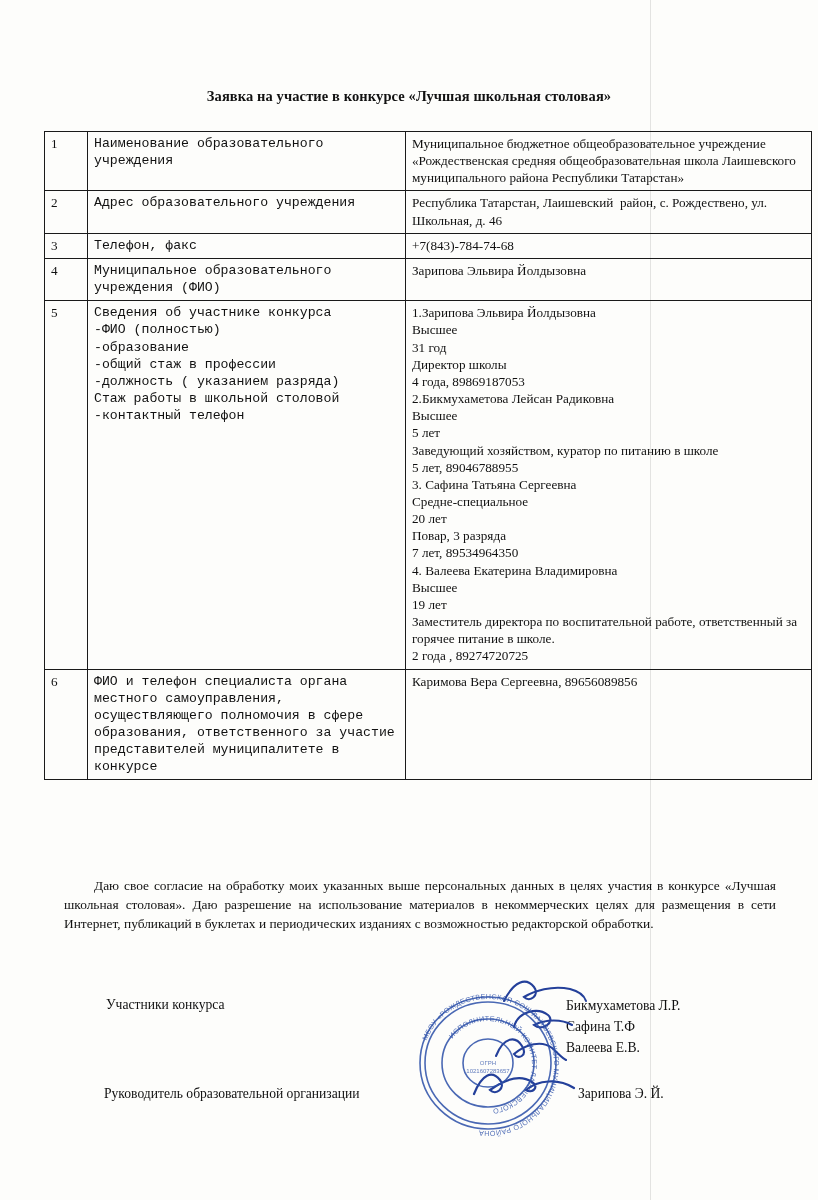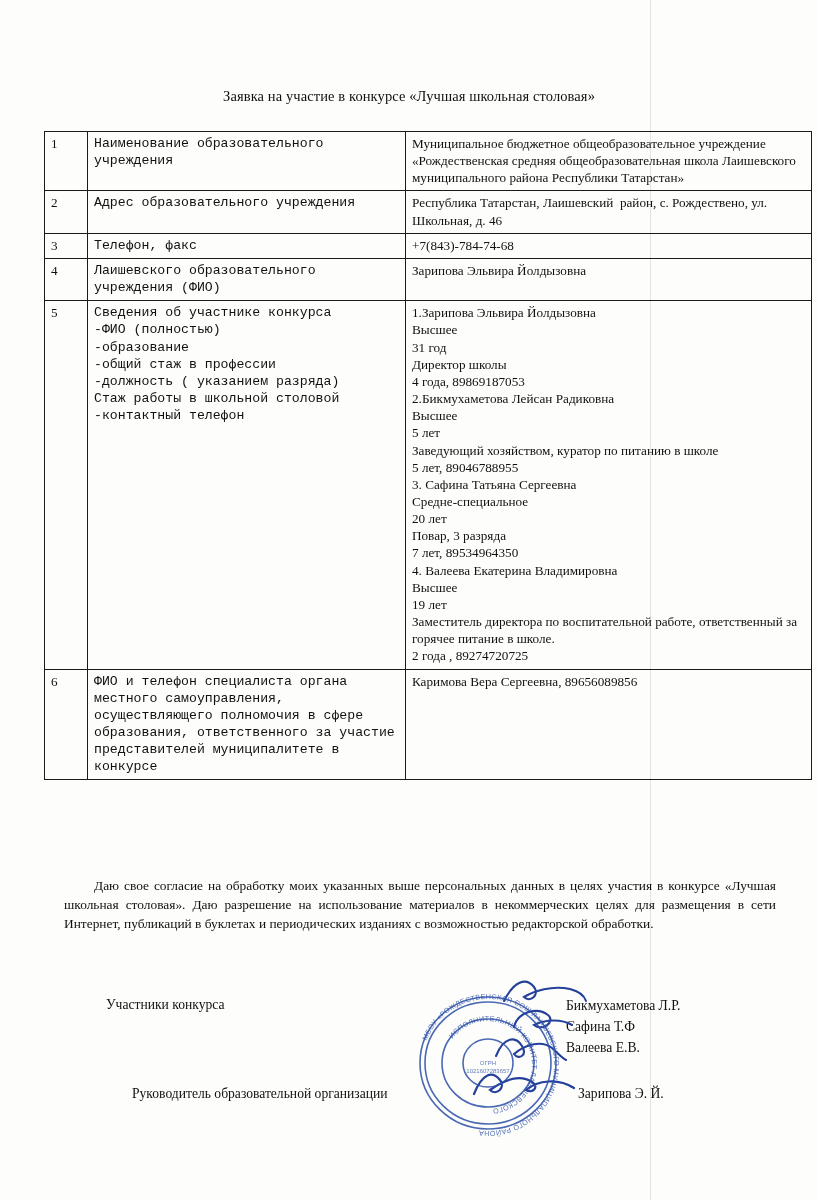--- a/index.html
+++ b/index.html
@@ -29,21 +29,21 @@
     width: 1px;
     background: rgba(0,0,0,0.10);
   }
   .doc-title {
     position: absolute;
     top: 88px;
     left: 0;
     right: 0;
     text-align: center;
     font-size: 14.5px;
-    font-weight: normal;
+    font-weight: bold;
     letter-spacing: 0.1px;
   }
   table.form {
     position: absolute;
     top: 131px;
     left: 44px;
     width: 730px;
     border-collapse: collapse;
     table-layout: fixed;
   }
@@ -87,21 +87,20 @@
     top: 997px;
   }
   .names-block {
     left: 566px;
     top: 995px;
     line-height: 1.55;
   }
   .head-label {
     left: 104px;
     top: 1086px;
-    margin-left: 28px;
   }
   .head-name {
     left: 578px;
     top: 1086px;
   }
 
   
   .stamp {
     position: absolute;
     left: 408px;
@@ -154,21 +153,21 @@
         <td class="col-label">
             <span class="lbl-line">Телефон, факс</span>
           </td>
         <td class="col-value">
             <span class="val-line">+7(843)-784-74-68</span>
           </td>
       </tr>
       <tr>
         <td class="col-num">4</td>
         <td class="col-label">
-            <span class="lbl-line">Лаишевского образовательного учреждения (ФИО)</span>
+            <span class="lbl-line">Муниципальное образовательного учреждения (ФИО)</span>
           </td>
         <td class="col-value">
             <span class="val-line">Зарипова Эльвира Йолдызовна</span>
           </td>
       </tr>
       <tr>
         <td class="col-num">5</td>
         <td class="col-label">
             <span class="lbl-line">Сведения об участнике конкурса
 -ФИО (полностью)

